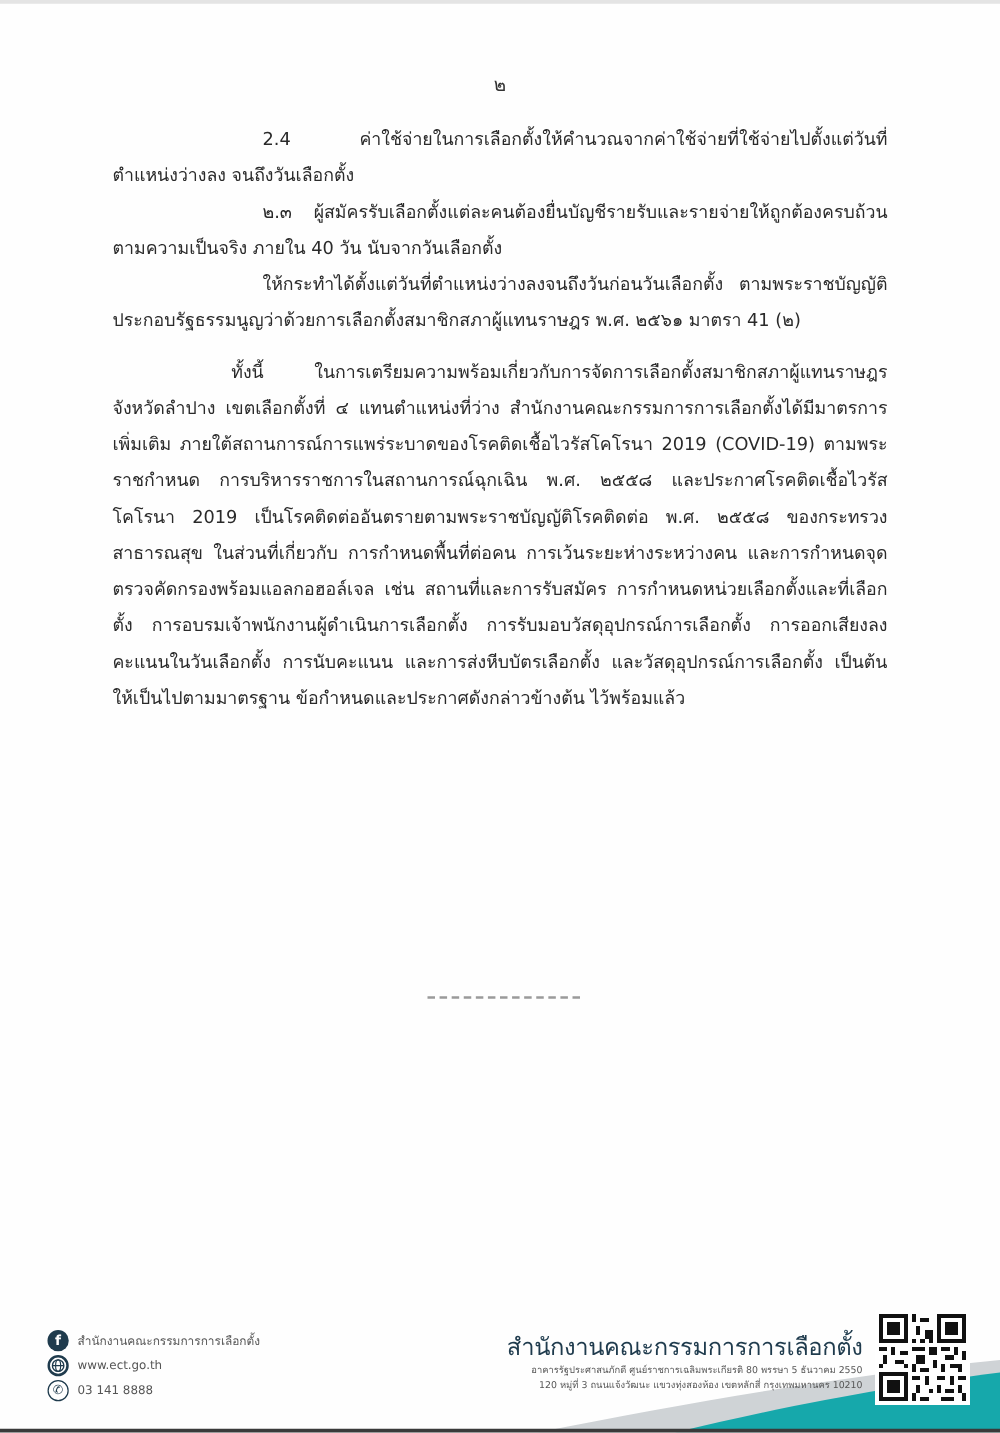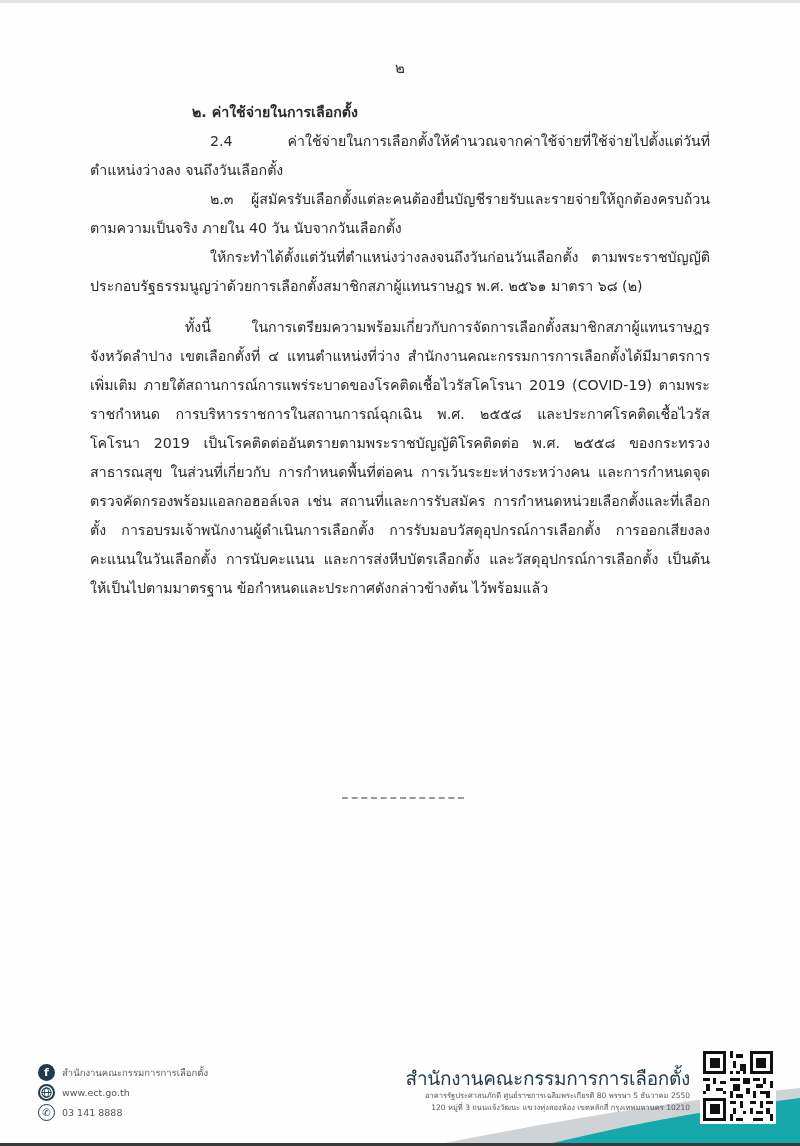--- a/index.html
+++ b/index.html
@@ -34,24 +34,23 @@
   .bottombar { position: absolute; left: 0; top: 1143px; width: 800px; height: 3px; background: #3a3a3a; }
 </style>
 </head>
 <body>
 
 <div class="topline"></div>
 
 <div class="page-number">๒</div>
 
 <div class="content">
-  <p class="heading">๒. ค่าใช้จ่ายในการเลือกตั้ง</p>
   <p class="p indent-item">2.4 ค่าใช้จ่ายในการเลือกตั้งให้คำนวณจากค่าใช้จ่ายที่ใช้จ่ายไปตั้งแต่วันที่ตำแหน่งว่างลง จนถึงวันเลือกตั้ง</p>
   <p class="p indent-item">๒.๓ ผู้สมัครรับเลือกตั้งแต่ละคนต้องยื่นบัญชีรายรับและรายจ่ายให้ถูกต้องครบถ้วน ตามความเป็นจริง ภายใน 40 วัน นับจากวันเลือกตั้ง</p>
-  <p class="p indent-item">ให้กระทำได้ตั้งแต่วันที่ตำแหน่งว่างลงจนถึงวันก่อนวันเลือกตั้ง ตามพระราชบัญญัติ ประกอบรัฐธรรมนูญว่าด้วยการเลือกตั้งสมาชิกสภาผู้แทนราษฎร พ.ศ. ๒๕๖๑ มาตรา ๖๘ (๒)</p>
+  <p class="p indent-item">ให้กระทำได้ตั้งแต่วันที่ตำแหน่งว่างลงจนถึงวันก่อนวันเลือกตั้ง ตามพระราชบัญญัติ ประกอบรัฐธรรมนูญว่าด้วยการเลือกตั้งสมาชิกสภาผู้แทนราษฎร พ.ศ. ๒๕๖๑ มาตรา 41 (๒)</p>
   <div class="gap"></div>
   <p class="p indent-para">ทั้งนี้ ในการเตรียมความพร้อมเกี่ยวกับการจัดการเลือกตั้งสมาชิกสภาผู้แทนราษฎร จังหวัดลำปาง เขตเลือกตั้งที่ ๔ แทนตำแหน่งที่ว่าง สำนักงานคณะกรรมการการเลือกตั้งได้มีมาตรการเพิ่มเติม ภายใต้สถานการณ์การแพร่ระบาดของโรคติดเชื้อไวรัสโคโรนา 2019 (COVID-19) ตามพระราชกำหนด การบริหารราชการในสถานการณ์ฉุกเฉิน พ.ศ. ๒๕๕๘ และประกาศโรคติดเชื้อไวรัสโคโรนา 2019 เป็นโรคติดต่ออันตรายตามพระราชบัญญัติโรคติดต่อ พ.ศ. ๒๕๕๘ ของกระทรวงสาธารณสุข ในส่วนที่เกี่ยวกับ การกำหนดพื้นที่ต่อคน การเว้นระยะห่างระหว่างคน และการกำหนดจุดตรวจคัดกรองพร้อมแอลกอฮอล์เจล เช่น สถานที่และการรับสมัคร การกำหนดหน่วยเลือกตั้งและที่เลือกตั้ง การอบรมเจ้าพนักงานผู้ดำเนินการเลือกตั้ง การรับมอบวัสดุอุปกรณ์การเลือกตั้ง การออกเสียงลงคะแนนในวันเลือกตั้ง การนับคะแนน และการส่งหีบบัตรเลือกตั้ง และวัสดุอุปกรณ์การเลือกตั้ง เป็นต้น ให้เป็นไปตามมาตรฐาน ข้อกำหนดและประกาศดังกล่าวข้างต้น ไว้พร้อมแล้ว</p>
 </div>
 
 <div class="divider"></div>
 
 <div class="footer">
   <svg class="swoosh" width="800" height="116" viewBox="0 0 800 116">
     <path d="M430 116 C 560 90, 680 70, 800 58 L 800 116 Z" fill="#cfd3d6"></path>
     <path d="M540 116 C 640 92, 720 78, 800 68 L 800 116 Z" fill="#16a8ab"></path>

